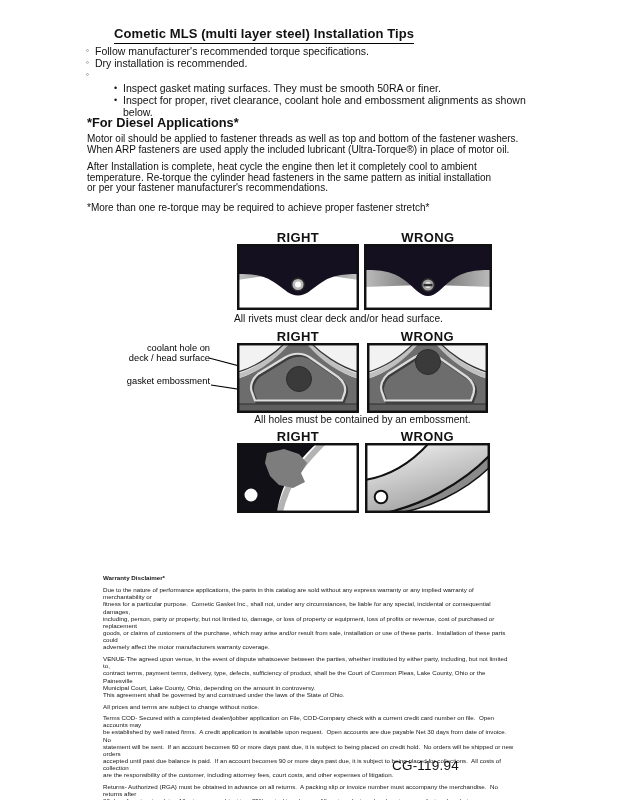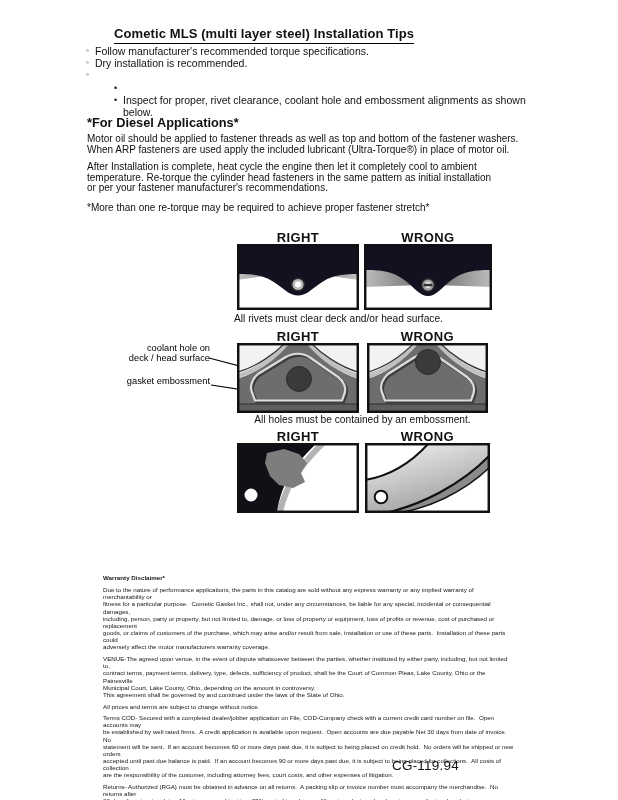--- a/index.html
+++ b/index.html
@@ -62,20 +62,21 @@
   </div>
   <div class="b-row">
     <span class="b-mark">◦</span>
     <span>Dry installation is recommended.</span>
   </div>
   <div class="b-row">
     <span class="b-mark">◦</span>
   </div>
   <div class="b-row sub">
     <span class="b-mark">•</span>
+    <span>Inspect gasket mating surfaces.  They must be smooth 50RA or finer.</span>
   </div>
   <div class="b-row sub">
     <span class="b-mark">•</span>
     <span>Inspect for proper, rivet clearance, coolant hole and embossment alignments as shown below.</span>
   </div>
 </div>
 
 <div class="abs diesel-h">*For Diesel Applications*</div>
 <div class="abs para p1 prl">Motor oil should be applied to fastener threads as well as top and bottom of the fastener washers.
 When ARP fasteners are used apply the included lubricant (Ultra-Torque®) in place of motor oil.</div>

